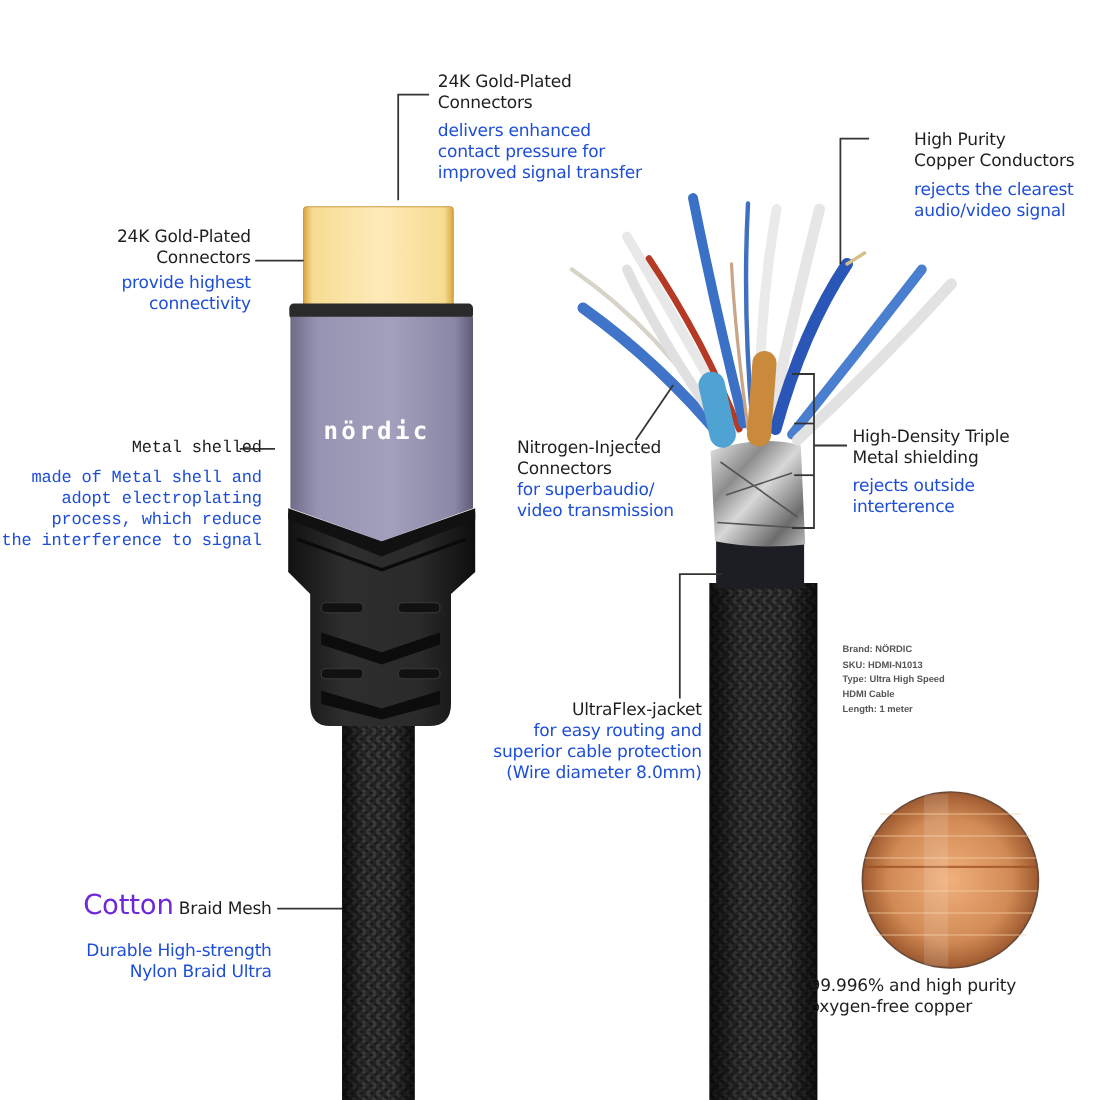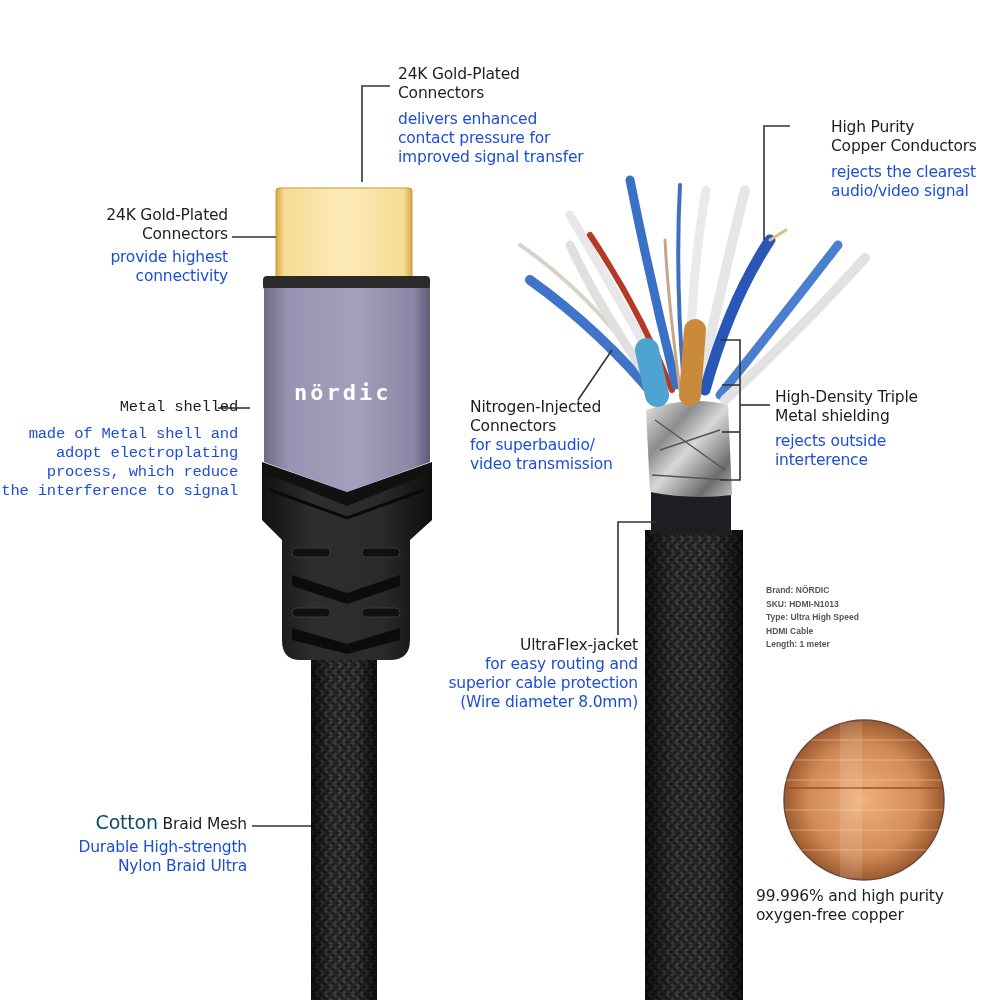--- a/index.html
+++ b/index.html
@@ -3,21 +3,21 @@
 <meta charset="utf-8">
 <style>
   html, body { margin:0; padding:0; }
   body { width:1000px; height:1000px; background:#ffffff; position:relative; overflow:hidden;
          font-family: "DejaVu Sans", "Liberation Sans", sans-serif; color:#2a2a2a; }
   .abs { position:absolute; }
   .lbl-title { font-size:15.5px; line-height:19px; color:#1e1e1e; letter-spacing:-0.2px; white-space:nowrap; }
   .lbl-desc  { font-size:15.5px; line-height:19px; color:#1d4ed8; letter-spacing:-0.2px; white-space:nowrap; }
   .right { text-align:right; }
   .specs { font-family: "Liberation Sans", sans-serif; font-size:8.5px; line-height:13.5px; color:#555; white-space:nowrap;font-weight:bold; }
-  .cotton { font-size:19px; font-weight:normal; color:#0c4a6e; }
+  .cotton { font-size:25px; font-weight:normal; color:#6d28d9; }
 </style>
 </head>
 <body>
 
 <svg class="abs" style="left:0;top:0" width="1000" height="1000">
   <defs>
     <linearGradient id="goldG" x1="0" x2="1" y1="0" y2="0">
       <stop offset="0" stop-color="#d9a843"></stop>
       <stop offset="0.06" stop-color="#f6dc92"></stop>
       <stop offset="0.5" stop-color="#fdeab9"></stop>
@@ -199,25 +199,25 @@
   <div class="lbl-title">UltraFlex-jacket</div>
   <div class="lbl-desc">for easy routing and</div>
   <div class="lbl-desc">superior cable protection</div>
   <div class="lbl-desc">(Wire diameter 8.0mm)</div>
 </div>
 
 <div class="abs right" style="right:753px;top:813px;">
   <div class="lbl-title">
     <span class="cotton">Cotton</span><span> Braid Mesh</span>
   </div>
-  <div class="lbl-desc" style="margin-top:4px">Durable High-strength</div>
+  <div class="lbl-desc" style="margin-top:19px">Durable High-strength</div>
   <div class="lbl-desc">Nylon Braid Ultra</div>
 </div>
 
-<div class="abs" style="left:756px;top:887px;">
+<div class="abs" style="left:736px;top:887px;">
   <div class="lbl-title">99.996% and high purity</div>
   <div class="lbl-title">oxygen-free copper</div>
 </div>
 
 <div class="abs specs" style="left:766px;top:584px;">
   <div>Brand: NÖRDIC</div>
   <div>SKU: HDMI-N1013</div>
   <div>Type: Ultra High Speed</div>
   <div>HDMI Cable</div>
   <div>Length: 1 meter</div>

